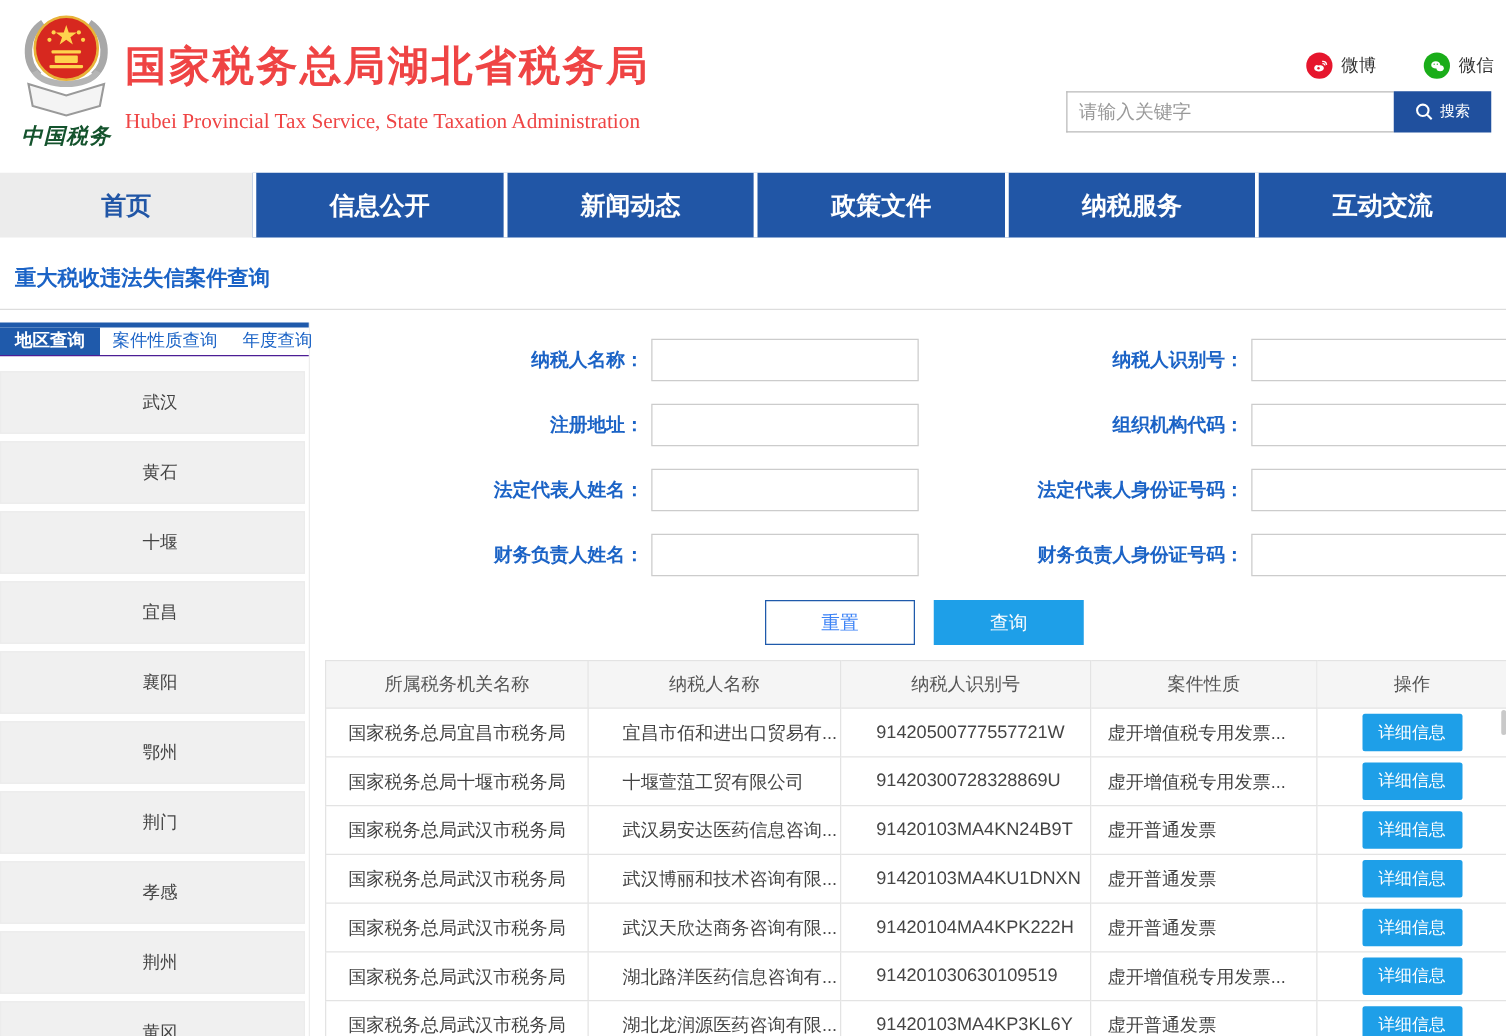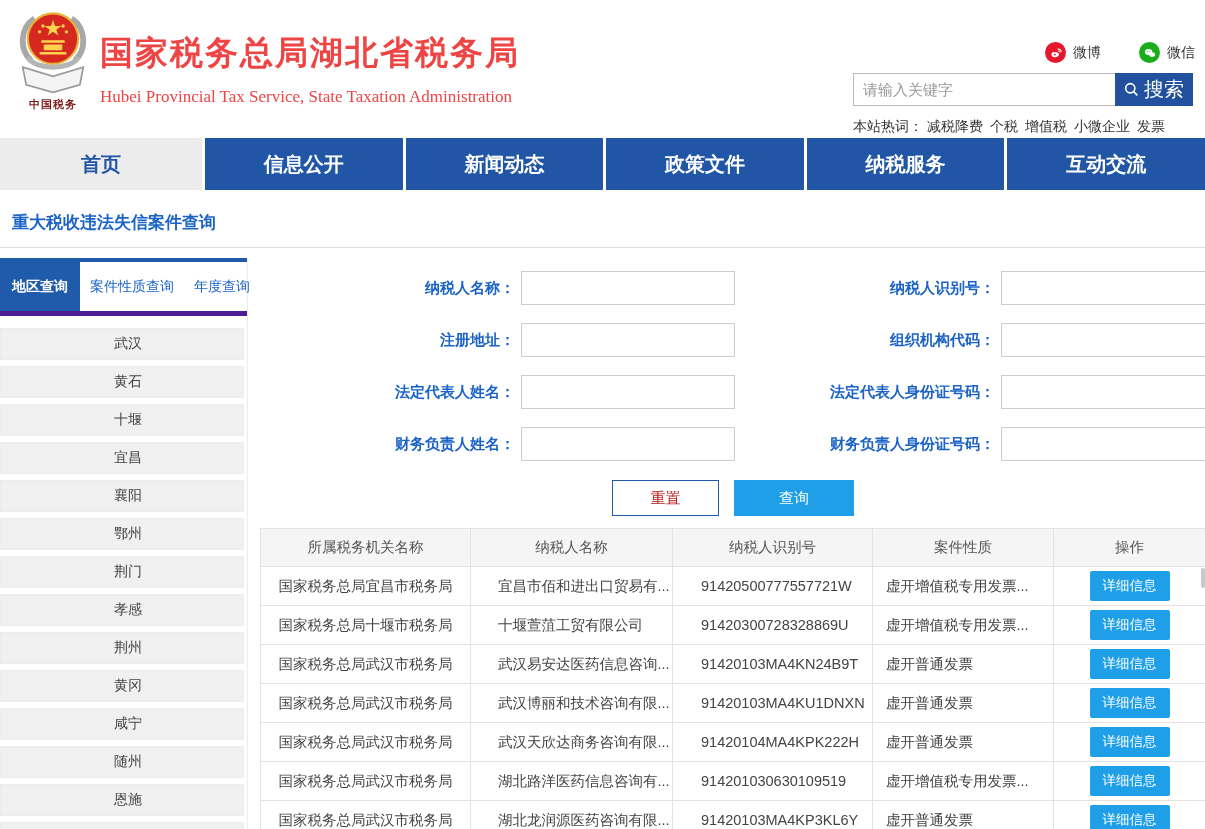--- a/index.html
+++ b/index.html
@@ -6,66 +6,66 @@
   html,body { margin:0; padding:0; }
   body {
     width:1205px; height:829px; overflow:hidden; position:relative;
     background:#fff; font-family:"Liberation Sans", sans-serif;
   }
 
   
   .header { position:relative; height:138px; background:#fff; }
   .logo { position:absolute; left:8px; top:4px; width:90px; text-align:center; }
   .logo svg { width:84px; height:96px; display:block; margin:0 auto; }
-  .logo-caption { color:#7f1d1d; font-weight:bold; font-size:11px; letter-spacing:1px;
-    font-family:"Liberation Serif", serif; margin-top:-3px; }
+  .logo-caption { color:#14532d; font-weight:bold; font-size:17px; letter-spacing:1px;
+    font-family:"Liberation Serif", serif; font-style:italic; margin-top:-3px; }
   .brand { position:absolute; left:100px; top:31px; color:#ef4444; }
   .brand-title { font-size:33px; font-weight:bold; letter-spacing:2px; }
   .brand-sub { font-family:"Liberation Serif", serif; font-size:17px; margin-top:11px; }
   .header-right { position:absolute; right:0; top:10px; width:352px; }
   .social { display:flex; justify-content:flex-end; gap:38px; align-items:center; padding-right:10px; }
   .social-item { display:flex; align-items:center; gap:7px; font-size:14px; color:#333; cursor:pointer;margin-top:32px; }
   .icon-circle { width:21px; height:21px; border-radius:50%; display:inline-flex; align-items:center; justify-content:center; }
   .search-row { display:flex; margin-top:10px; }
   .search-input { width:262px; height:33px; border:1px solid #b9b9b9; border-right:none; padding:0 9px; font-size:15px; color:#333; outline:none; }
   .search-input::placeholder { color:#999; }
-  .search-btn { width:78px; height:33px; background:#20509e; color:#fff; border:none; font-size:20px;
+  .search-btn { width:78px; height:33px; background:#20509e; color:#fff; border:none; font-size:12px;
     display:flex; align-items:center; justify-content:center; gap:5px; cursor:pointer; }
   .hotwords { margin-top:12px; font-size:14px; color:#333; white-space:nowrap; }
   .hotwords .hw { margin-right:7px; cursor:pointer; }
 
   
   .nav { display:flex; height:52px; }
   .nav-item { flex:1; background:#2156a6; color:#fff; font-size:20px; font-weight:bold;
     display:flex; align-items:center; justify-content:center; border-left:3px solid #fff; cursor:pointer; }
   .nav-item.active { border-left:none; flex:0 0 202px; background:#ececec; color:#2156a6; }
 
   
   .titlebar { height:58px; border-bottom:1px solid #ddd; display:flex; align-items:flex-end; padding:0 0 13px 12px; }
   .page-title { color:#1b63c6; font-size:17px; font-weight:bold; }
 
   
   .content { display:flex; margin-top:10px; }
   .sidebar { width:248px; flex:none; border-right:1px solid #ededed; }
-  .side-tabs { border-top:4px solid #1f5aab; height:58px; display:flex; align-items:stretch; background:#fff; border-bottom:5px solid #4c1d95; }
+  .side-tabs { border-top:4px solid #1f5aab; height:27px; display:flex; align-items:stretch; background:#fff; border-bottom:1px solid #4c1d95; }
   .side-tab { font-size:14px; color:#1b63c6; padding:0 10px; display:flex; align-items:center; cursor:pointer; white-space:nowrap; }
   .side-tab.active { background:#1f5aab; color:#fff; font-weight:bold; padding:0 12px; }
   .city-list { margin-top:12px; padding-right:3px; }
-  .city-item { height:32px; margin-bottom:6px; background:#f0f0f0; border:1px solid #ececec;
+  .city-item { height:50px; margin-bottom:6px; background:#f0f0f0; border:1px solid #ececec;
     display:flex; align-items:center; justify-content:center; font-size:14px; color:#444; cursor:pointer;padding-left:12px; }
 
   .main { flex:1; padding:13px 0 0 12px; min-width:0; }
 
   
   .form-grid { display:grid; grid-template-columns:255px 222px 258px 222px; row-gap:18px; align-items:center; }
   .f-label { color:#1b63c6; font-weight:bold; font-size:15px; text-align:right; white-space:nowrap; }
   .f-input { width:214px; height:34px; border:1px solid #ccc; margin-left:6px; outline:none;
     font-size:14px; color:#333; padding:0 7px; background:#fff; }
   .btn-row { margin-top:19px; padding-left:352px; display:flex; gap:15px; }
-  .reset-btn { width:107px; height:36px; background:#fff; border:1px solid #1f5aab; color:#b91c1c; font-size:15px; cursor:pointer; }
+  .reset-btn { width:120px; height:36px; background:#fff; border:1px solid #1f5aab; color:#3b82f6; font-size:15px; cursor:pointer; }
   .query-btn { width:120px; height:36px; background:#1e9fe8; border:none; color:#fff; font-size:15px; cursor:pointer; }
 
   
   .results { margin-top:12px; border-collapse:collapse; width:945px; table-layout:fixed; }
   .results th, .results td { border:1px solid #e3e3e3; overflow:hidden; white-space:nowrap; }
   .results th { background:#f5f5f5; color:#555; font-weight:normal; font-size:14.5px; height:38px; text-align:center; }
   .results td { height:39px; font-size:14.5px; color:#444; }
   .results col:nth-child(1){ width:210px; } .results col:nth-child(2){ width:202px; }
   .results col:nth-child(3){ width:200px; } .results col:nth-child(4){ width:181px; }
   .results col:nth-child(5){ width:152px; }
@@ -132,24 +132,20 @@
     <div class="search-row">
       <input class="search-input" type="text" placeholder="请输入关键字" style="">
       <button class="search-btn">
         <svg viewBox="0 0 18 18" width="15" height="15">
           <circle cx="7.5" cy="7.5" r="5.5" stroke="#fff" stroke-width="2" fill="none"></circle>
           <line x1="11.5" y1="11.5" x2="16" y2="16" stroke="#fff" stroke-width="2"></line>
         </svg>
         <span>搜索</span>
       </button>
     </div>
-    <div class="hotwords">
-      <span>本站热词：</span>
-      <span id="hotword-links"><span class="hw">减税降费</span><span class="hw">个税</span><span class="hw">增值税</span><span class="hw">小微企业</span><span class="hw">发票</span></span>
-    </div>
   </div>
 </div>
 
 <div class="nav" id="nav">
     <div class="nav-item active">首页</div>
     <div class="nav-item">信息公开</div>
     <div class="nav-item">新闻动态</div>
     <div class="nav-item">政策文件</div>
     <div class="nav-item">纳税服务</div>
     <div class="nav-item">互动交流</div>

